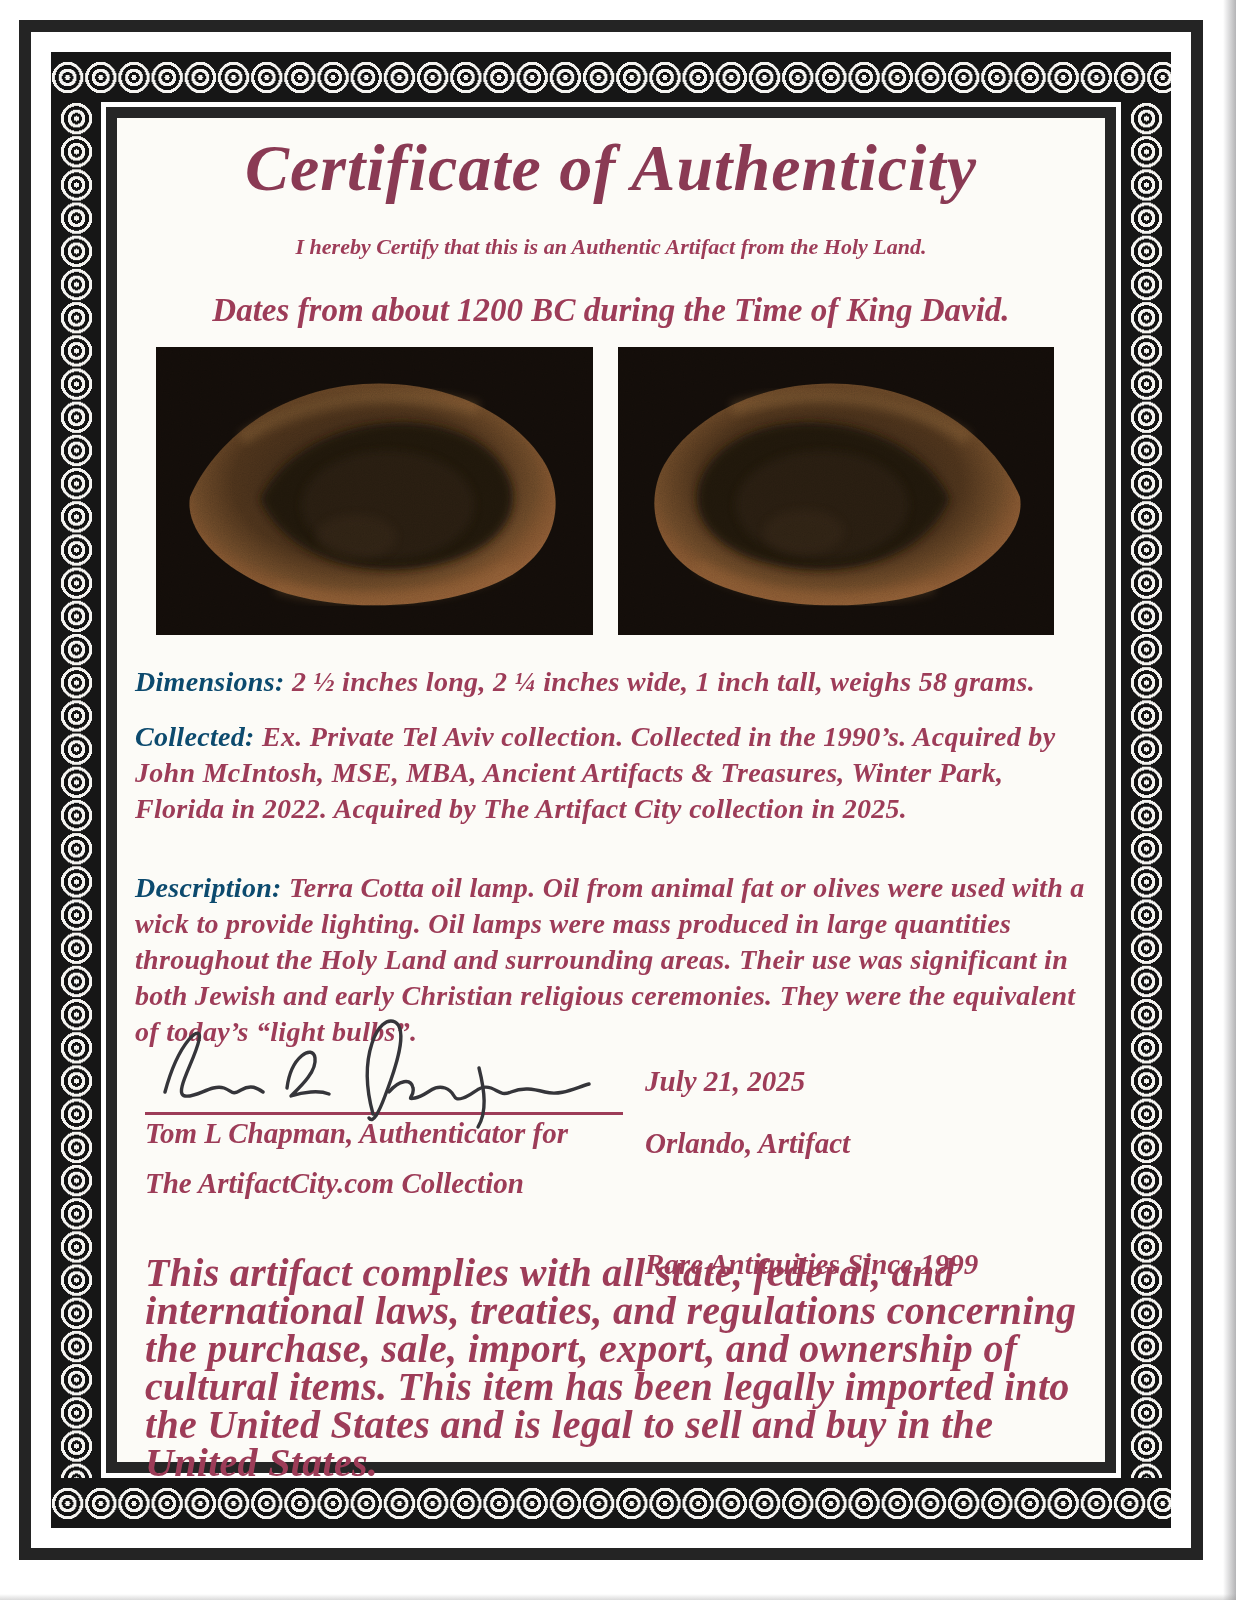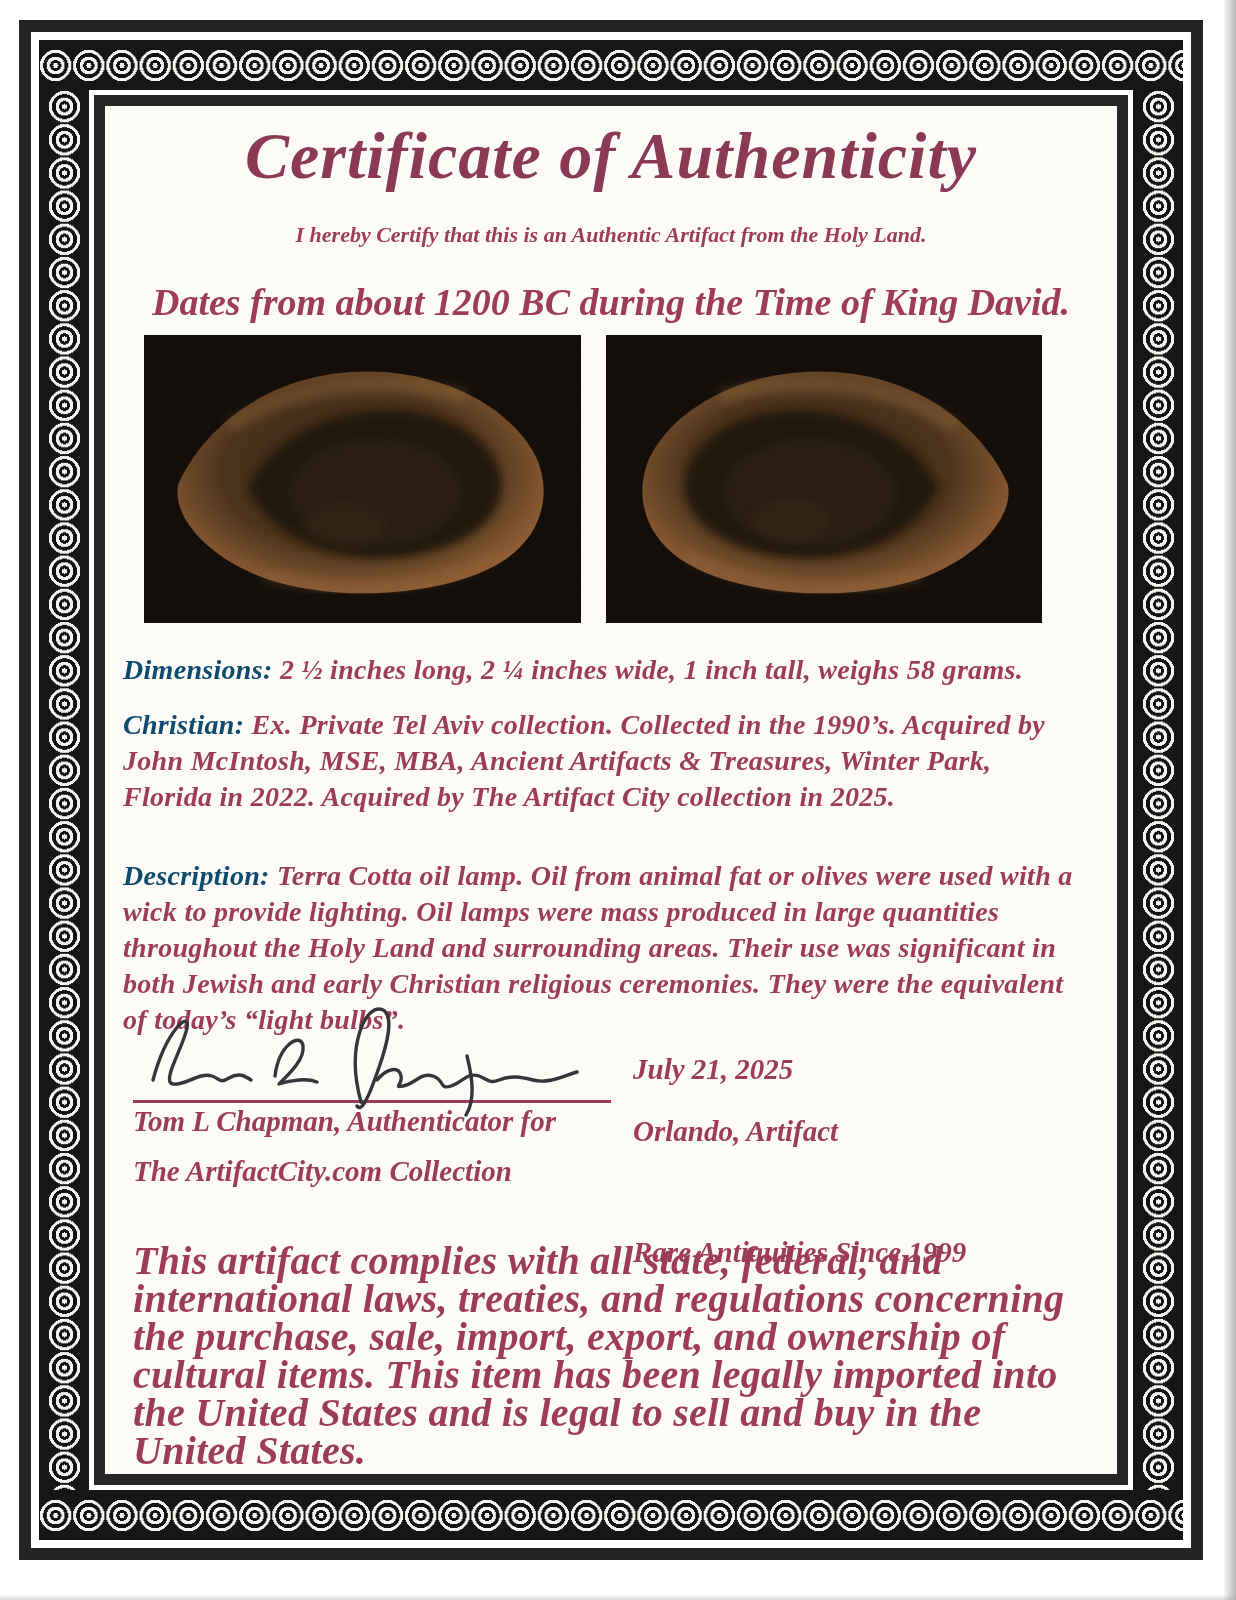--- a/index.html
+++ b/index.html
@@ -6,21 +6,21 @@
   html,body { background:#ffffff; }
   body {
     width:1236px; height:1600px; position:relative; overflow:hidden;
     font-family:"Liberation Serif","DejaVu Serif",serif;
   }
   .page { position:absolute; inset:0; width:1236px; height:1600px; background:#ffffff; }
 
   
   .cert-frame-outer {
     position:absolute; left:19px; top:20px; right:33px; bottom:40px;
-    border:12px solid #242424; padding:8px; background:#ffffff;
+    border:12px solid #242424; padding:20px; background:#ffffff;
   }
   .ornament-band {
     position:relative; width:100%; height:100%; background:#161616;
     --tile: radial-gradient(circle,
       #f4f3f0 0 2.5px, #121212 2.5px 5.5px,
       #f4f3f0 5.5px 9px, #121212 9px 12.5px,
       #f4f3f0 12.5px 15.7px, rgba(0,0,0,0) 15.7px);
   }
   .band-strip { position:absolute; }
   .band-top, .band-bottom {
@@ -45,21 +45,21 @@
     position:relative; width:100%; height:100%;
     color:#9d3c58; font-style:italic; font-weight:bold;
   }
 
   
   .title {
     position:absolute; top:12px; left:0; width:100%; text-align:center;
     font-size:66px; letter-spacing:1px; color:#8a3a54;
   }
   .sub1 { position:absolute; top:116px; left:0; width:100%; text-align:center; font-size:22px; }
-  .sub2 { position:absolute; top:174px; left:0; width:100%; text-align:center; font-size:38px; }
+  .sub2 { position:absolute; top:174px; left:0; width:100%; text-align:center; font-size:33px; }
 
   .para { position:absolute; left:18px; width:954px; font-size:28px; line-height:36px; letter-spacing:.3px; }
   .p-dim  { top:546px; }
   .p-prov { top:601px; }
   .p-desc { top:752px; }
   .sec-label { color:#0c4a6e; }
 
   
   .photos { position:absolute; top:229px; left:39px; width:898px; height:288px; }
   .photo { position:absolute; top:0; height:288px; display:block; }
@@ -173,21 +173,21 @@
               <rect width="436" height="288" fill="#000000" opacity="0.25" filter="url(#grainR)" style="mix-blend-mode:overlay"></rect>
             </svg>
           </div>
 
           <p class="para p-dim">
             <span class="sec-label">Dimensions:</span>
             <span>2 ½ inches long, 2 ¼ inches wide, 1 inch tall, weighs 58 grams.</span>
           </p>
 
           <p class="para p-prov">
-            <span class="sec-label">Christian:</span>
+            <span class="sec-label">Collected:</span>
             <span>Ex. Private Tel Aviv collection. Collected in the 1990’s. Acquired by John McIntosh, MSE, MBA, Ancient Artifacts &amp; Treasures, Winter Park, Florida in 2022. Acquired by The Artifact City collection in 2025.</span>
           </p>
 
           <p class="para p-desc">
             <span class="sec-label">Description:</span>
             <span>Terra Cotta oil lamp. Oil from animal fat or olives were used with a wick to provide lighting. Oil lamps were mass produced in large quantities throughout the Holy Land and surrounding areas. Their use was significant in both Jewish and early Christian religious ceremonies. They were the equivalent of today’s “light bulbs”.</span>
           </p>
 
           <div class="sig-rule"></div>
 

